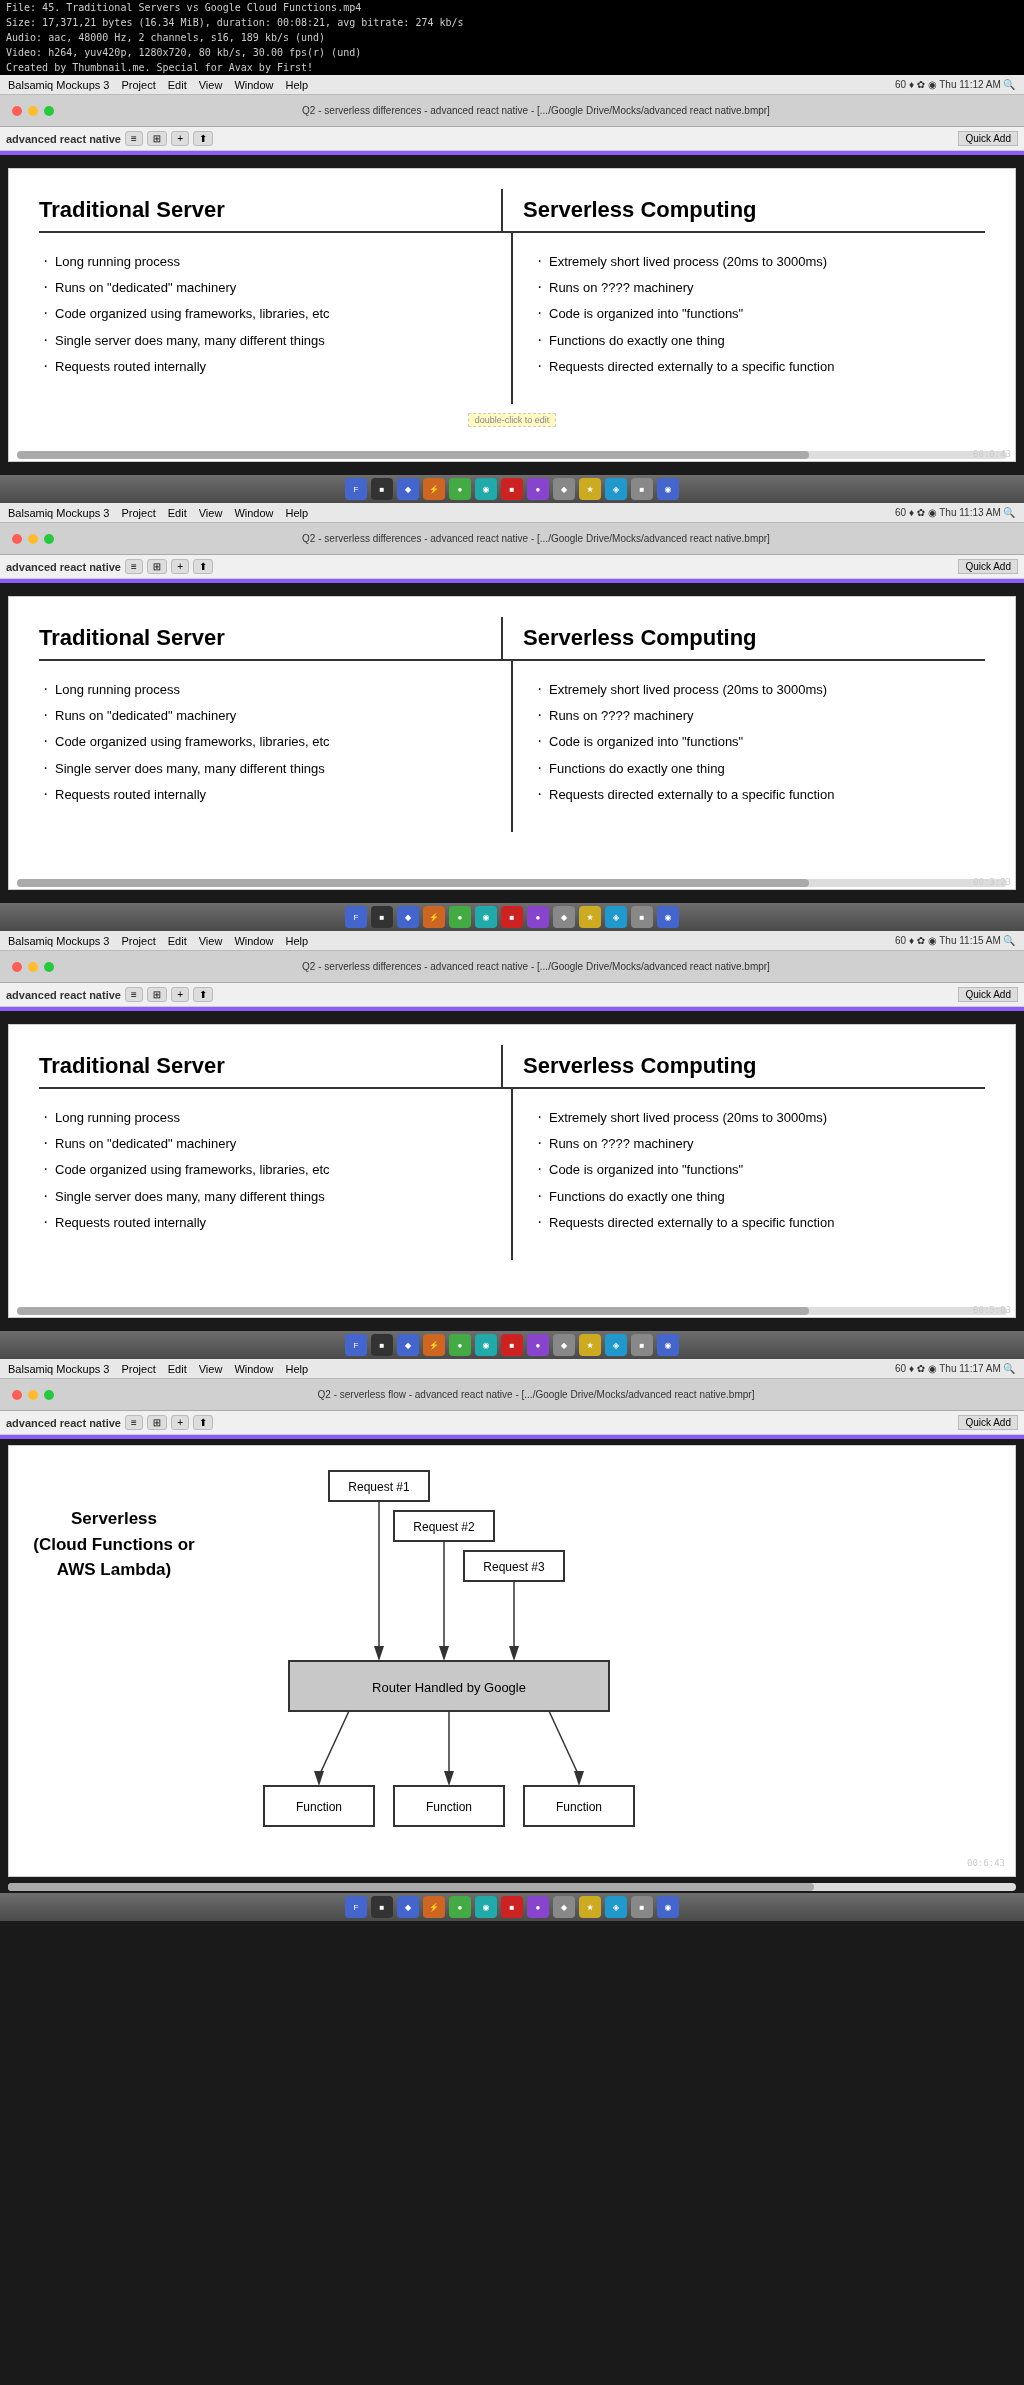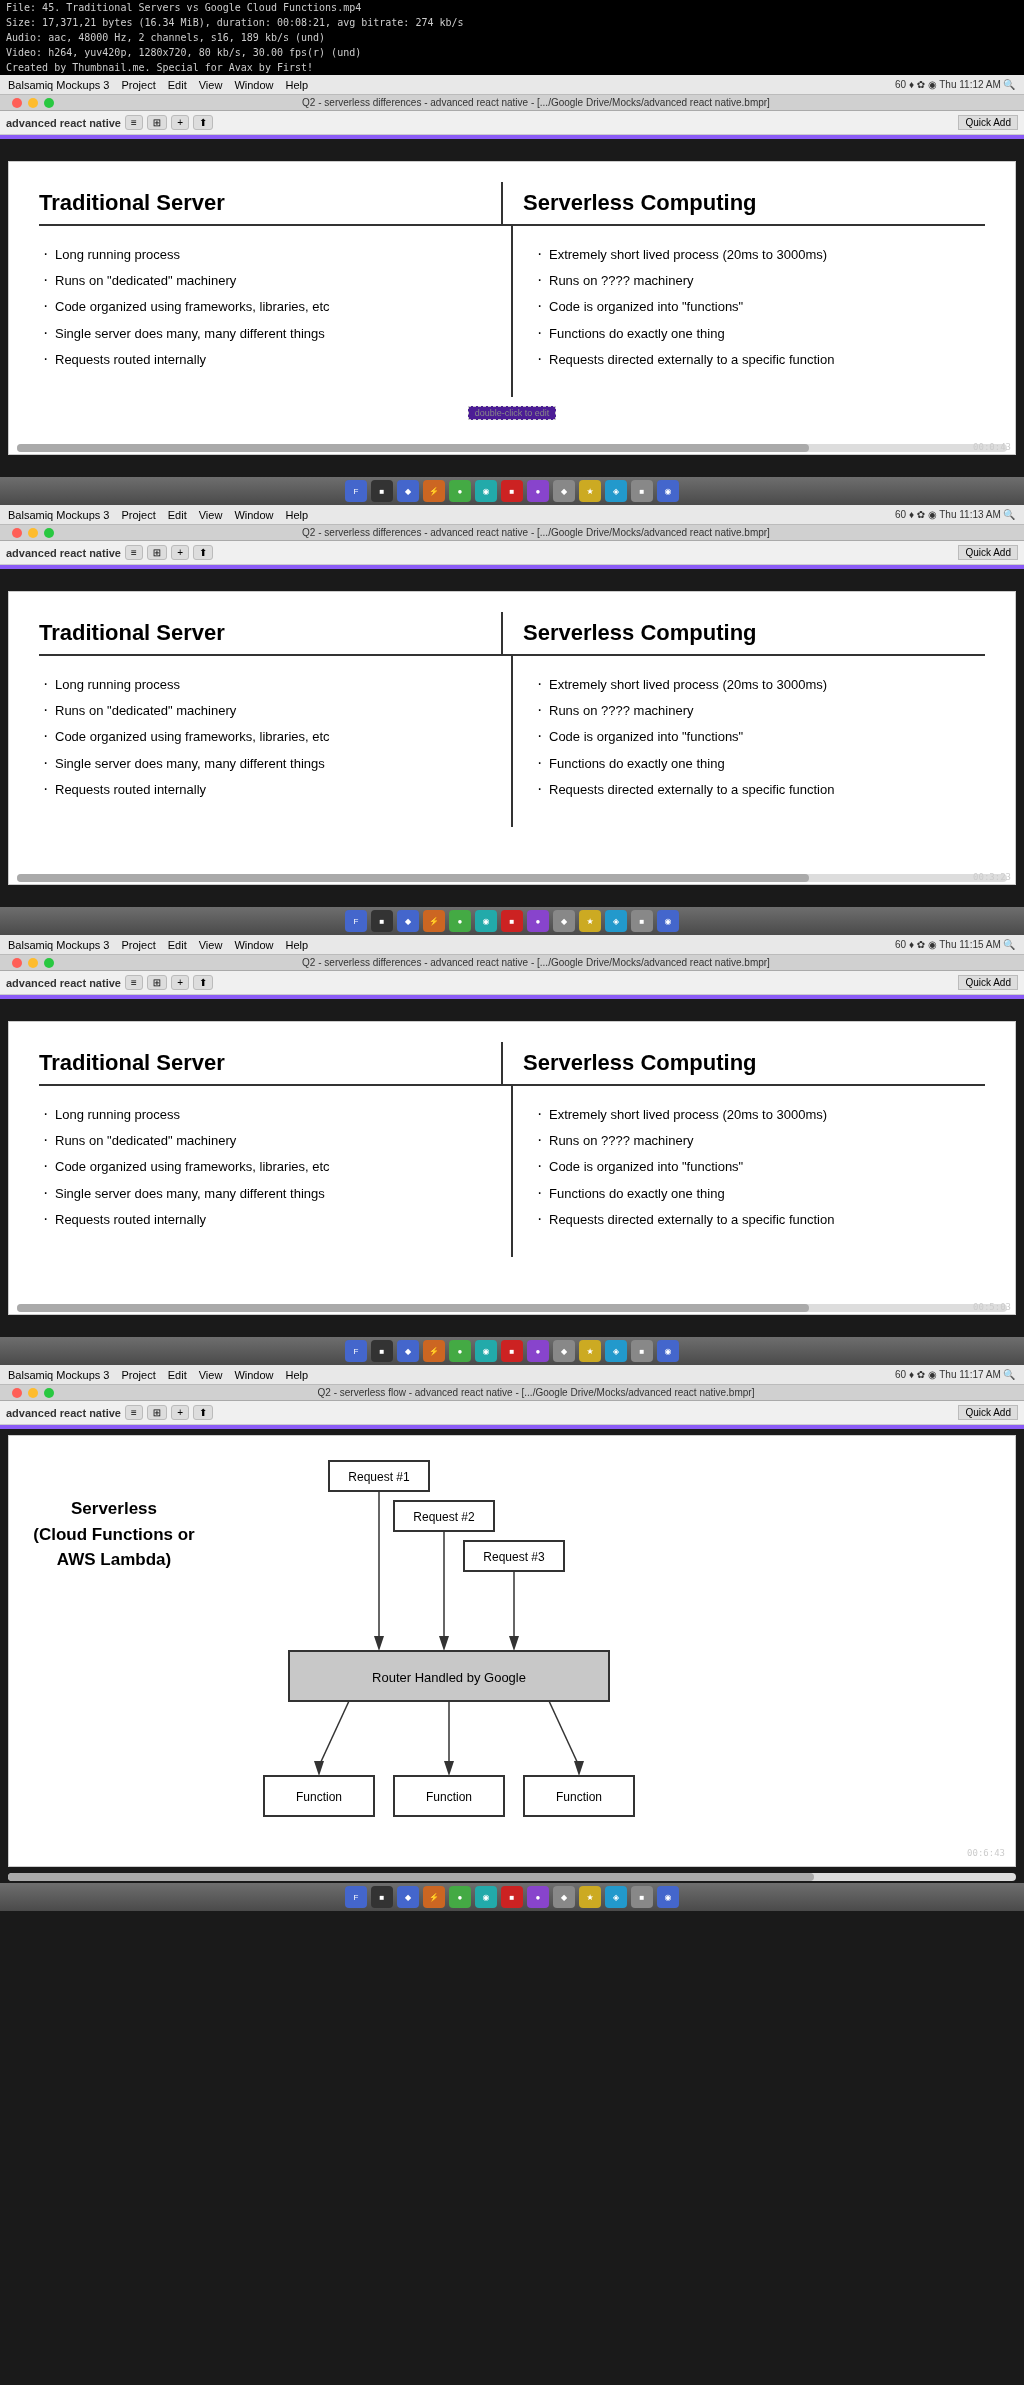--- a/index.html
+++ b/index.html
@@ -47,21 +47,21 @@
       margin-left: auto;
       display: flex;
       align-items: center;
       gap: 6px;
       font-size: 10px;
       color: #333;
     }
 
     .window-chrome {
       background: #d0d0d0;
-      height: 16px;
+      height: 32px;
       display: flex;
       align-items: center;
       padding: 0 12px;
       border-bottom: 1px solid #aaa;
       gap: 6px;
     }
 
     .traffic-light {
       width: 10px;
       height: 10px;
@@ -109,21 +109,21 @@
       font-size: 10px;
       background: #ddd;
       border: 1px solid #bbb;
       border-radius: 0;
       padding: 1px 6px;
     }
 
     
     .slide-area {
       background: #fff;
-      margin: 22px 8px;
+      margin: 13px 8px;
       border: 1px solid #ccc;
       position: relative;
     }
 
     .slide-content {
       padding: 20px 30px;
       min-height: 280px;
     }
 
     .col-items {
@@ -145,21 +145,21 @@
       left: 4px;
       font-size: 16px;
       line-height: 1;
     }
 
     .double-click-hint {
       font-size: 9px;
       color: #888;
       text-align: center;
       padding: 2px;
-      background: #4c1d95;
+      background: #fef9c3;
       border: 1px dashed #ccc;
       display: inline-block;
       padding: 1px 6px;
     }
 
     .hint-container {
       text-align: center;
       margin-top: 8px;
     }
 

